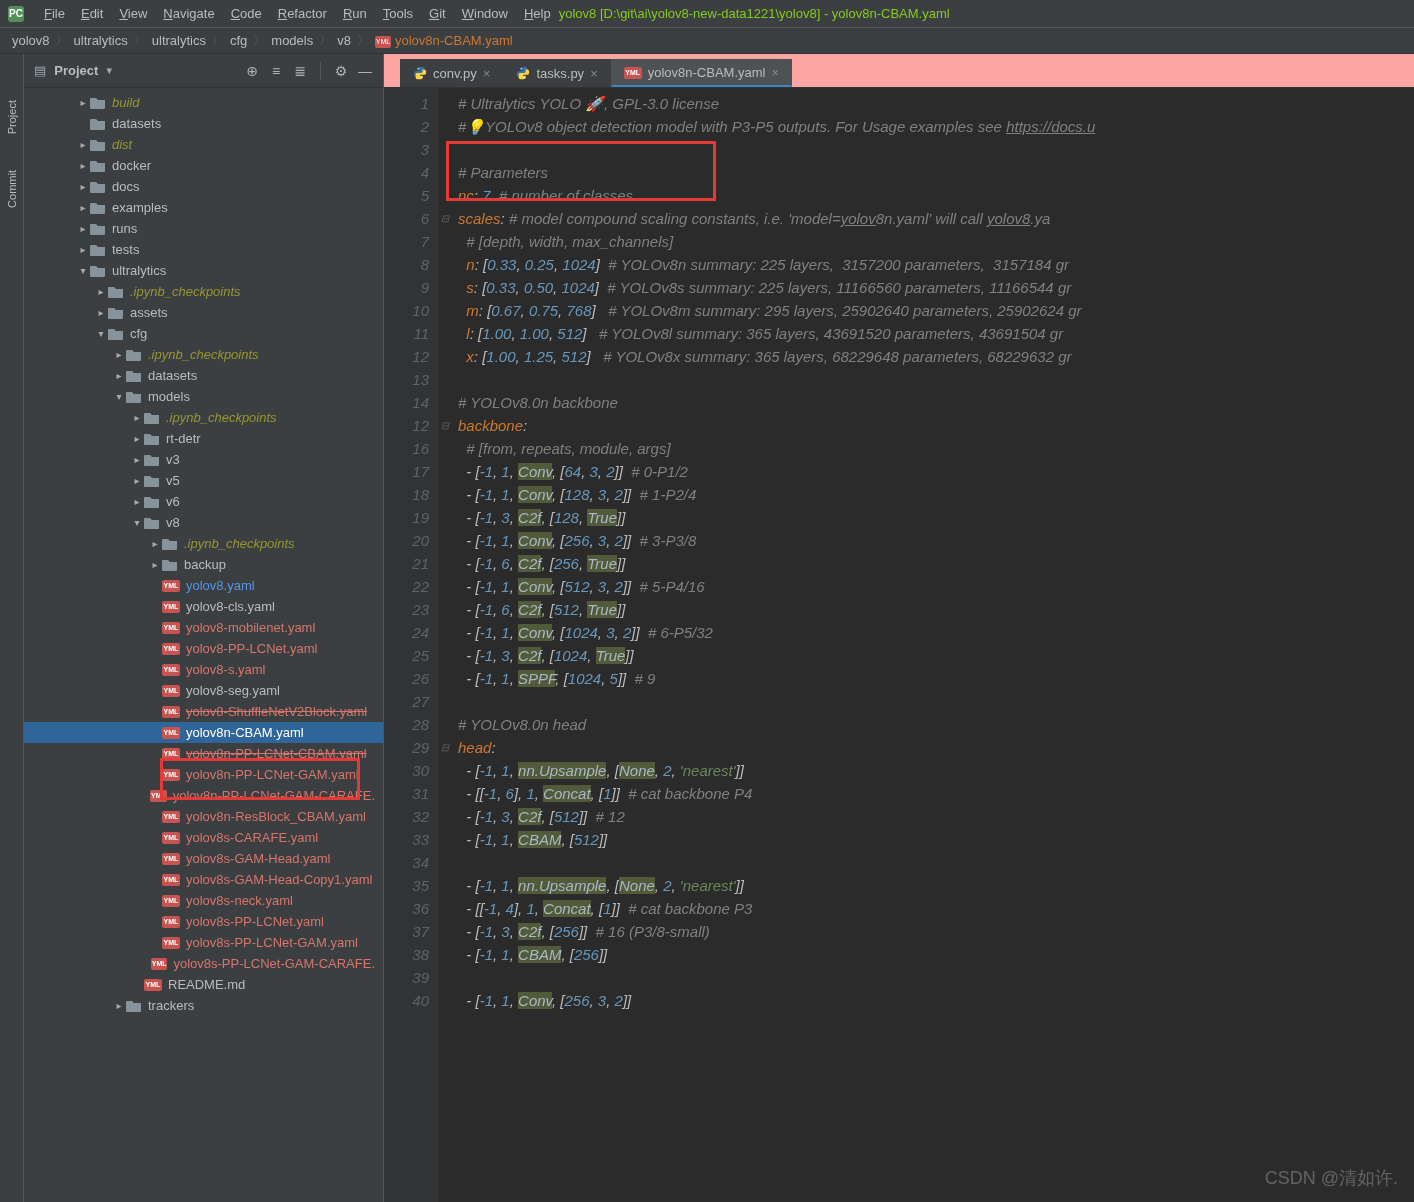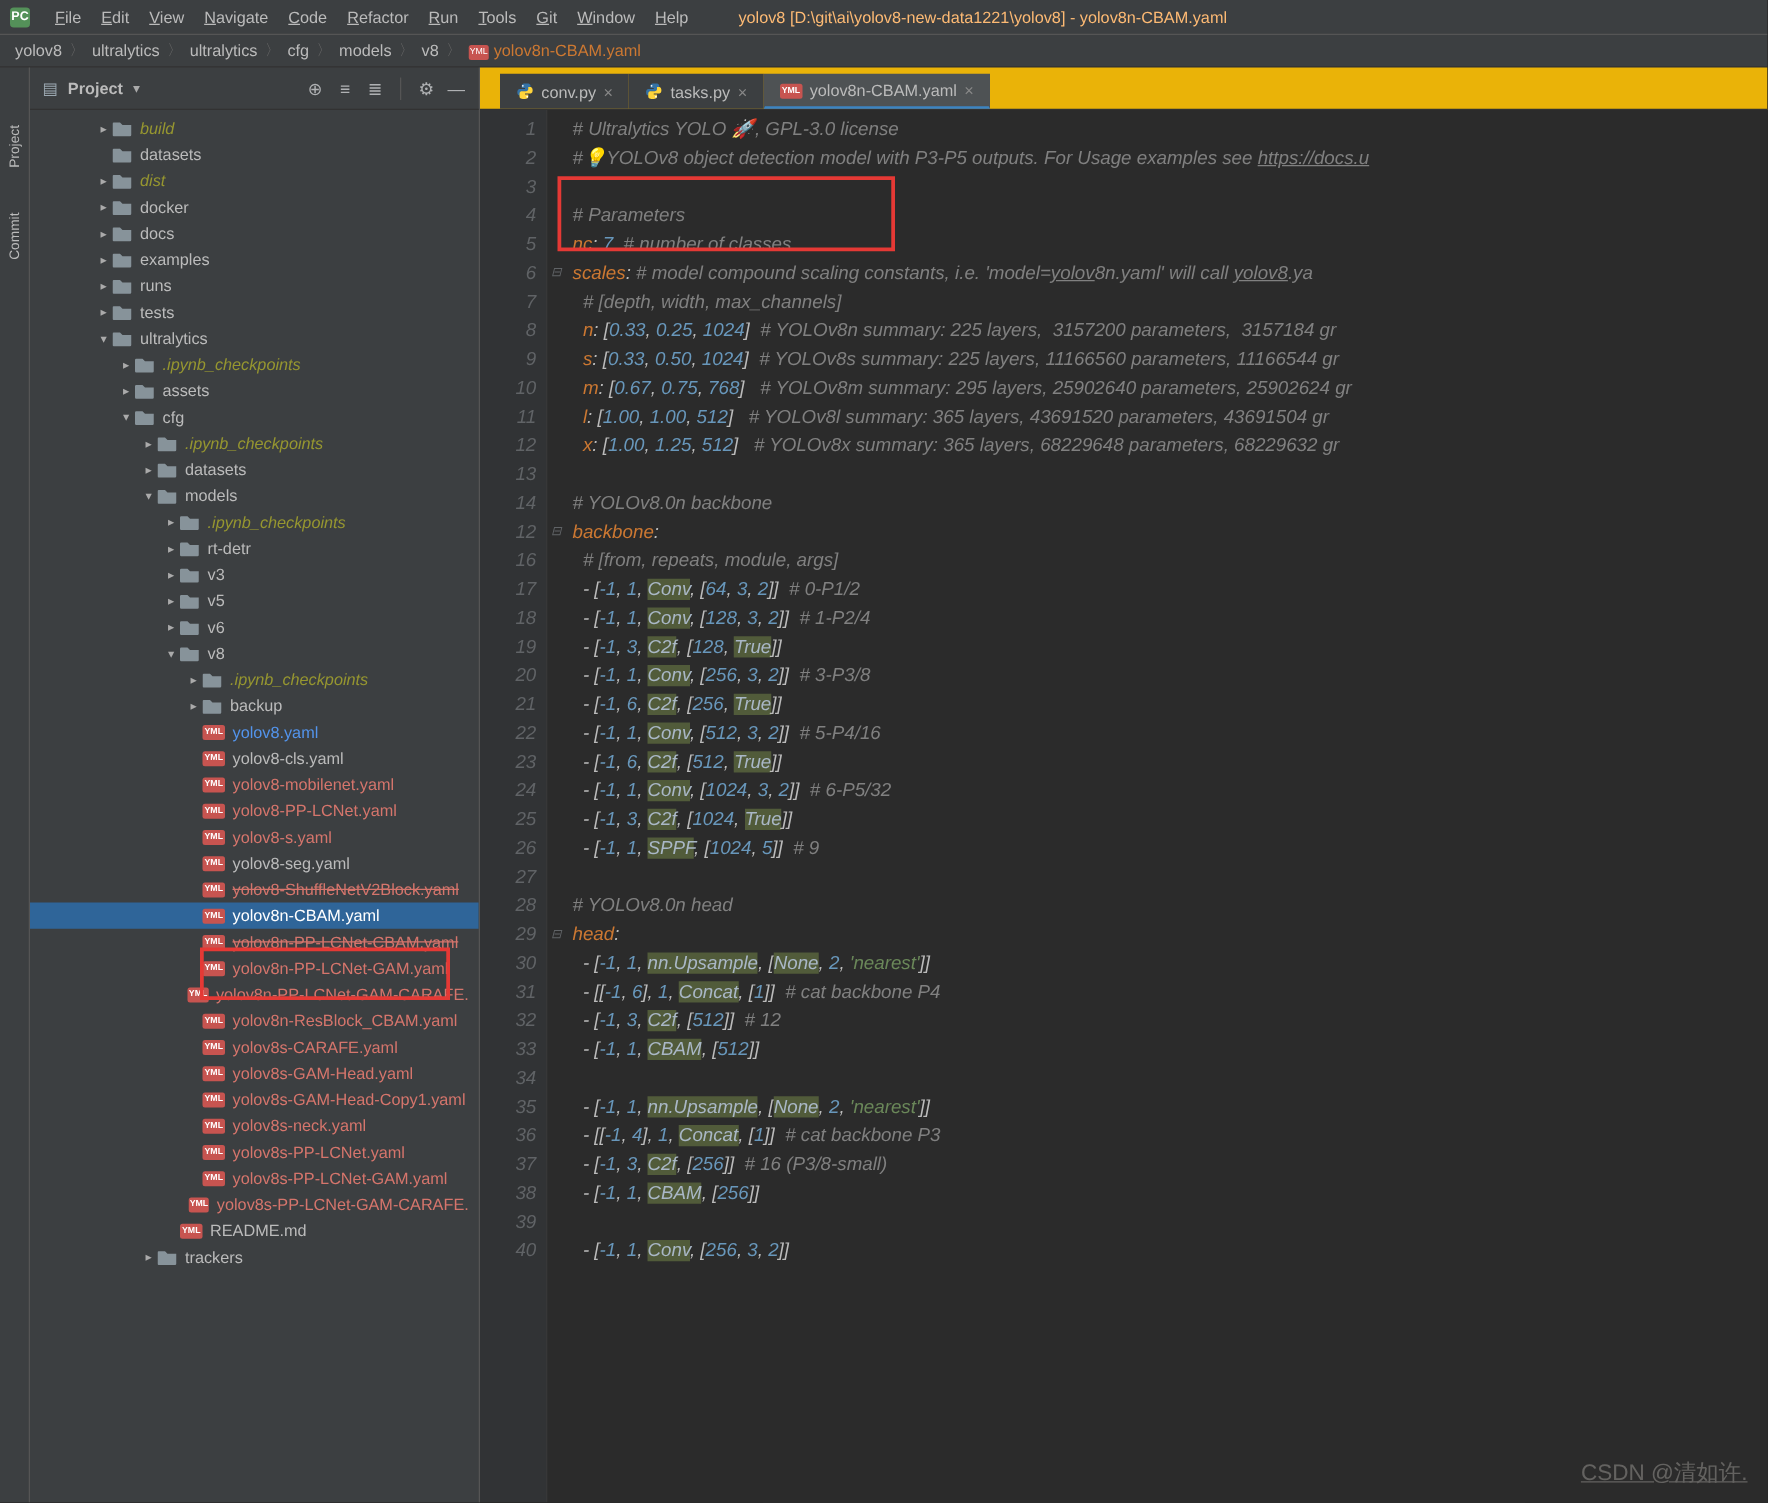--- a/index.html
+++ b/index.html
@@ -2,21 +2,21 @@
 <html><head>
 <meta charset="utf-8">
 <style>
   * { margin: 0; padding: 0; box-sizing: border-box; font-family: -apple-system, "Segoe UI", Arial, sans-serif; }
   body { background: #2b2b2b; color: #bbbbbb; font-size: 13px; overflow: hidden; width: 1414px; height: 1202px; position: relative; }
   
   .menubar { height: 28px; background: #3c3f41; display: flex; align-items: center; padding: 0 8px; gap: 0; border-bottom: 1px solid #555; }
   .menubar .logo { width: 16px; height: 16px; background: #549159; border-radius: 3px; margin-right: 12px; display: inline-flex; align-items: center; justify-content: center; font-size: 10px; color: #fff; font-weight: bold; }
   .menubar .mi { padding: 3px 8px; cursor: pointer; color: #bbbbbb; }
   .menubar .mi u { text-decoration: underline; }
-  .menubar .title { margin-left: 32px; color: #fdba74; }
+  .menubar .title { color: #84cc16; }
 
   .breadcrumb { height: 26px; background: #3c3f41; display: flex; align-items: center; padding: 0 12px; gap: 4px; border-bottom: 1px solid #323232; }
   .breadcrumb .seg { color: #bbbbbb; }
   .breadcrumb .sep { color: #666; font-size: 12px; margin: 0 2px; }
   .breadcrumb .yaml-icon { display: inline-block; width: 16px; height: 12px; background: #c75450; border-radius: 2px; font-size: 7px; color: #fff; text-align: center; line-height: 12px; margin-right: 4px; vertical-align: middle;}
   .breadcrumb .filename { color: #cc7832; }
 
   .workspace { display: flex; height: calc(100% - 54px); }
 
   .left-gutter { width: 24px; background: #3c3f41; border-right: 1px solid #555; display: flex; flex-direction: column; align-items: center; padding-top: 40px; gap: 24px; }
@@ -38,21 +38,21 @@
   .ficon.yaml { background: #c75450; color: #fff; font-size: 7px; border-radius: 2px; width: 18px; height: 12px; text-align: center; line-height: 12px; font-weight: bold;}
   .tree-row .fname { color: #bbbbbb; }
   .tree-row .fname.olive { color: #969630; font-style: italic; }
   .tree-row .fname.blue { color: #5394ec; }
   .tree-row .fname.red { color: #d5756c; }
   .tree-row .fname.struck { text-decoration: line-through; }
   .tree-row.sel .fname { color: #fff; }
   .ind { display: inline-block; }
 
   .editor-area { flex: 1; display: flex; flex-direction: column; background: #2b2b2b; min-width: 0; }
-  .tabs { height: 34px; display: flex; align-items: flex-end; background: #eab308; border-bottom: 1px solid #323232; padding-left: 6px; gap: 0; }
+  .tabs { height: 34px; display: flex; align-items: flex-end; background: #fca5a5; border-bottom: 1px solid #323232; padding-left: 6px; gap: 0; }
   .tabs .toolicons { display: flex; align-items: center; gap: 12px; padding: 0 10px 6px 0; color: #afb1b3;}
   .tab { display: flex; align-items: center; height: 28px; padding: 0 12px; gap: 6px; background: #3c3f41; border: 1px solid transparent; cursor: pointer; color: #bbbbbb; }
   .tab.active { background: #4e5254; border-bottom: 2px solid #3c84c2; }
   .tab .py-icon { width: 14px; height: 14px; display: inline-block;}
   .tab .close { color: #888; font-size: 13px; }
 
   .code { flex: 1; display: flex; font-family: "Consolas","Courier New",monospace; font-size: 15px; font-style: italic; line-height: 23px; overflow: hidden; position: relative;}
   .gutters { width: 54px; background: #313335; border-right: 1px solid #3a3a3a; text-align: right; color: #606366; padding: 4px 8px 4px 0; }
   .gutters div { height: 23px; }
   .foldcol { width: 14px; background: #2b2b2b; padding-top: 4px;}
@@ -61,21 +61,21 @@
   .lines .ln { height: 23px; white-space: pre; }
 
   .c-comment { color: #808080; }
   .c-key { color: #cc7832; }
   .c-num { color: #6897bb; }
   .c-str { color: #6a8759; }
   .c-bg { background: #515b3a; color: #a9b7c6; font-style: italic; }
 
   .redbox1 { position: absolute; border: 3px solid #e53935; pointer-events: none; }
 
-  .watermark { position: absolute; right: 16px; bottom: 12px; color: #cdc9c3; font-size: 18px; font-family: Arial; opacity: 0.35; text-decoration: underline; }
+  .watermark { position: absolute; right: 16px; bottom: 12px; color: #cdc9c3; font-size: 18px; font-family: Arial; opacity: 0.35; }
 
   svg.folder-svg { width: 16px; height: 14px; }
 </style>
 </head>
 <body>
 
 <div class="menubar">
   <span class="logo">PC</span>
   <span id="menu-items"><span class="mi"><u>F</u>ile</span><span class="mi"><u>E</u>dit</span><span class="mi"><u>V</u>iew</span><span class="mi"><u>N</u>avigate</span><span class="mi"><u>C</u>ode</span><span class="mi"><u>R</u>efactor</span><span class="mi"><u>R</u>un</span><span class="mi"><u>T</u>ools</span><span class="mi"><u>G</u>it</span><span class="mi"><u>W</u>indow</span><span class="mi"><u>H</u>elp</span></span>
   <span class="title">yolov8 [D:\git\ai\yolov8-new-data1221\yolov8] - yolov8n-CBAM.yaml</span>

